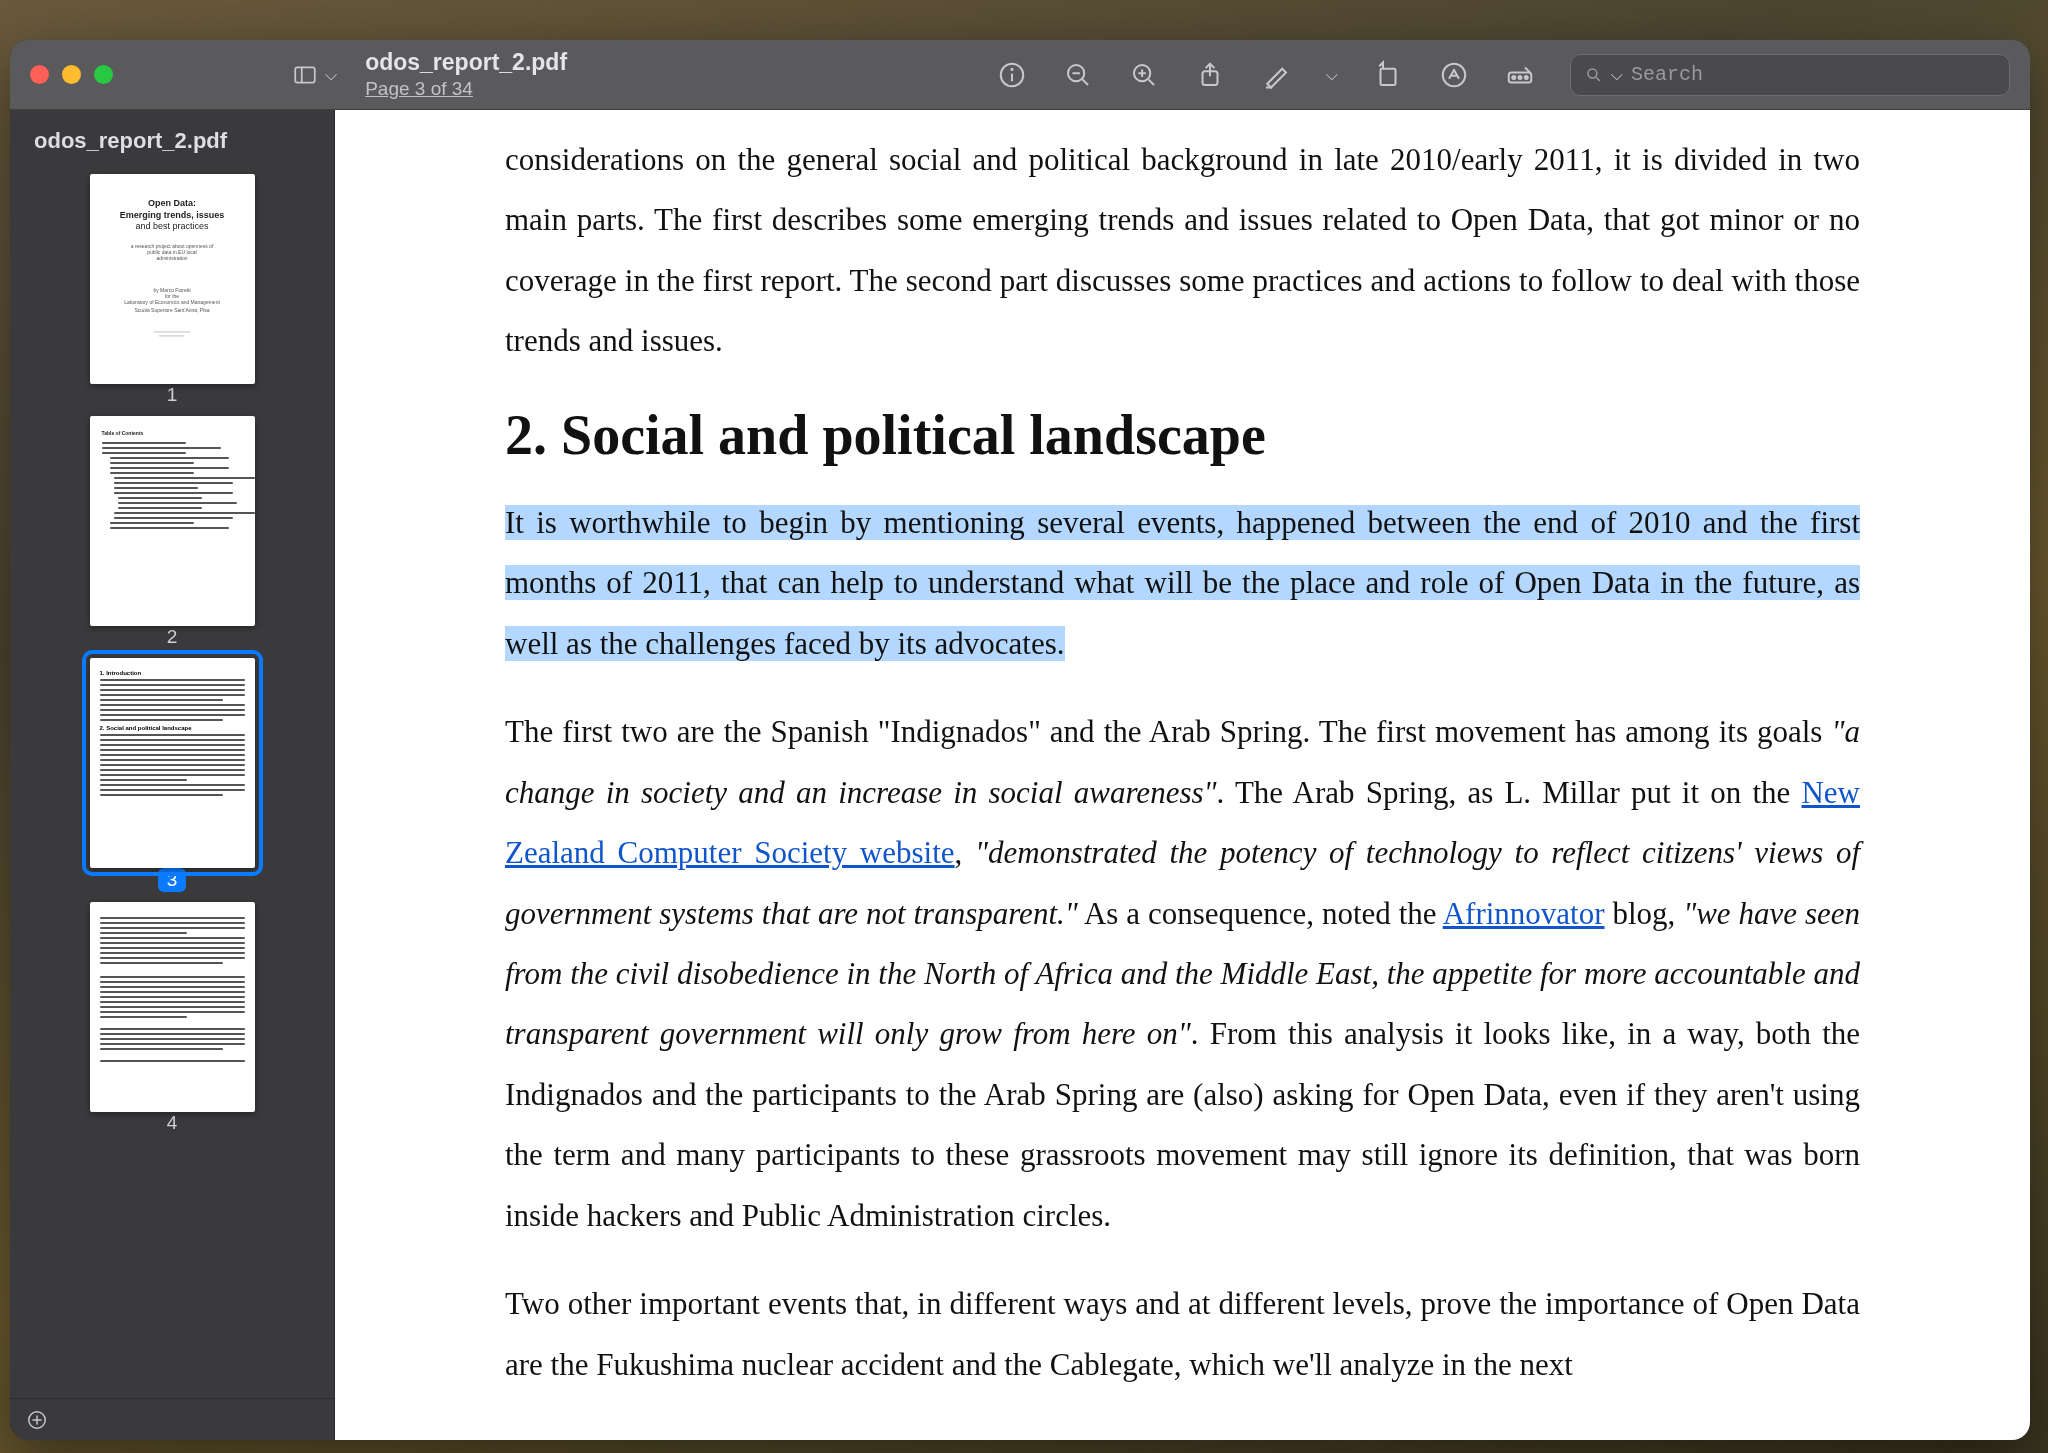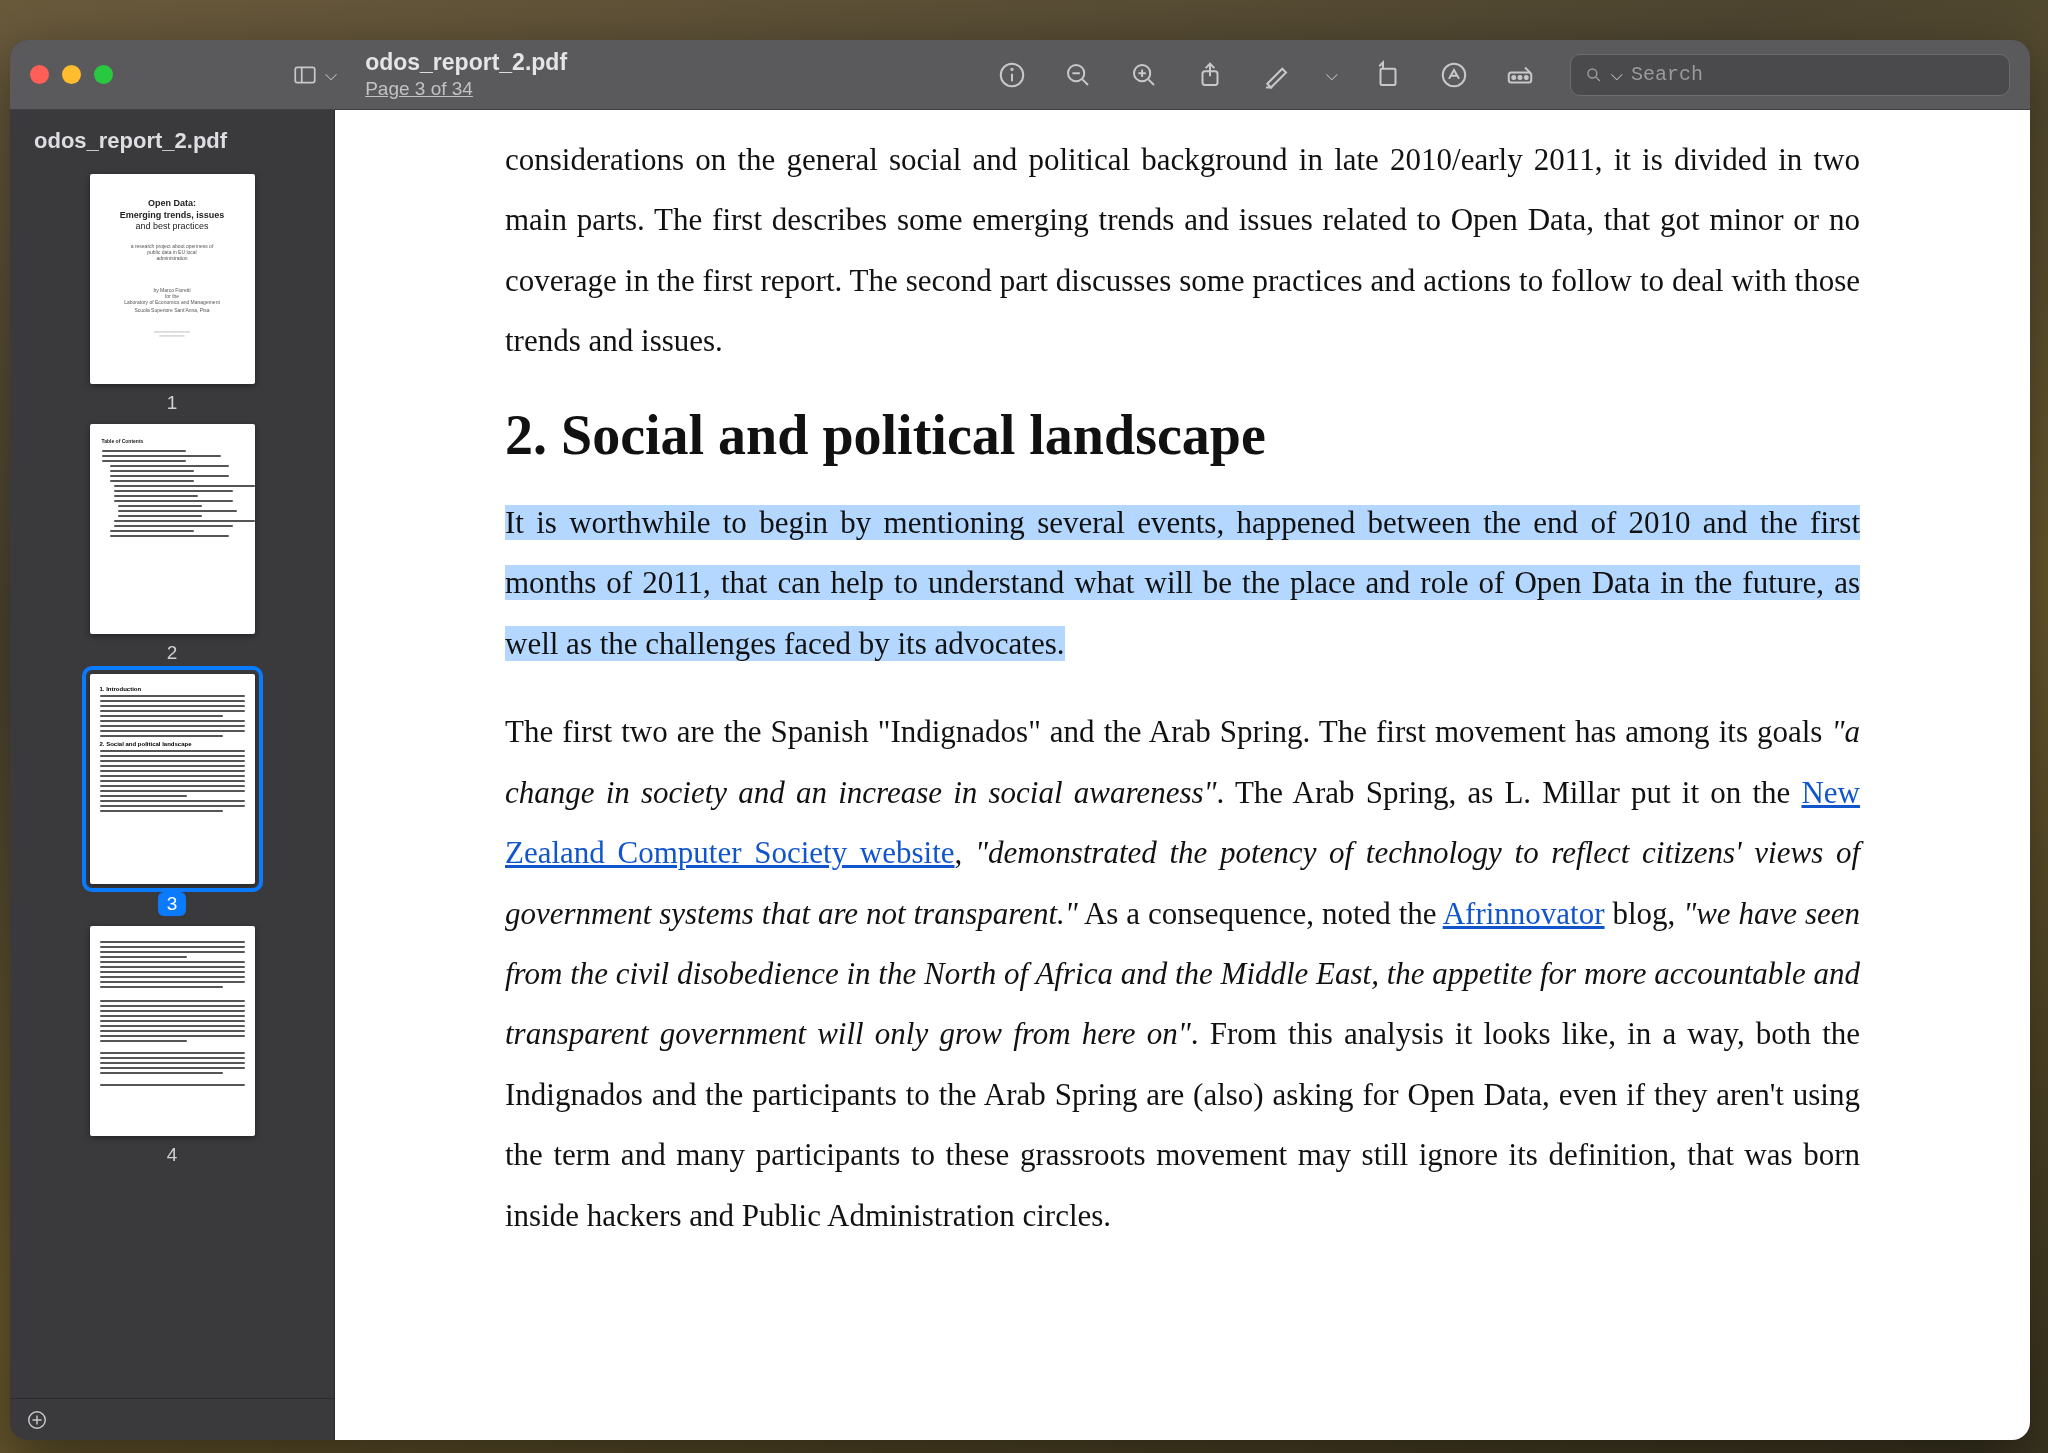--- a/index.html
+++ b/index.html
@@ -75,21 +75,21 @@
   background:#3a393c;
   display:flex;flex-direction:column;
   border-right:1px solid #2a2a2c;
   position:relative;
 }
 .sidebar-title{
   color:#dedee2;font-size:22px;font-weight:600;
   padding:18px 24px 10px;
 }
 .thumbs{flex:1;overflow-y:auto;padding:10px 0 20px;display:flex;flex-direction:column;align-items:center;gap:10px;}
-.thumb-wrap{display:flex;flex-direction:column;align-items:center;gap:8px;}
+.thumb-wrap{display:flex;flex-direction:column;align-items:center;}
 .thumb{
   width:165px;height:210px;
   background:#fff;
   border-radius:2px;
   box-shadow:0 2px 6px rgba(0,0,0,.4);
   padding:16px 14px;
   position:relative;
   overflow:hidden;
 }
 .thumb.selected{outline:4px solid #0a7aff;outline-offset:4px;border-radius:2px;}
@@ -377,16 +377,17 @@
         <p>considerations on the general social and political background in late 2010/early 2011, it is divided in two main parts. The first describes some emerging trends and issues related to Open Data, that got minor or no coverage in the first report. The second part discusses some practices and actions to follow to deal with those trends and issues.</p>
 
         <h2>2. Social and political landscape</h2>
 
         <p><span class="sel">It is worthwhile to begin by mentioning several events, happened between the end of 2010 and the first months of 2011, that can help to understand what will be the place and role of Open Data in the future, as well as the challenges faced by its advocates.</span></p>
 
         <p>
           <span>The first two are the Spanish "Indignados" and the Arab Spring. The first movement has among its goals </span><em class="q">"a change in society and an increase in social awareness"</em><span>. The Arab Spring, as L. Millar put it on the </span><a class="doc-link">New Zealand Computer Society website</a><span>, </span><em class="q">"demonstrated the potency of technology to reflect citizens' views of government systems that are not transparent."</em><span> As a consequence, noted the </span><a class="doc-link">Afrinnovator</a><span> blog, </span><em class="q">"we have seen from the civil disobedience in the North of Africa and the Middle East, the appetite for more accountable and transparent government will only grow from here on"</em><span>. From this analysis it looks like, in a way, both the Indignados and the participants to the Arab Spring are (also) asking for Open Data, even if they aren't using the term and many participants to these grassroots movement may still ignore its definition, that was born inside hackers and Public Administration circles.</span>
         </p>
 
+        <p>Two other important events that, in different ways and at different levels, prove the importance of Open Data are the Fukushima nuclear accident and the Cablegate, which we'll analyze in the next</p>
       </div>
     </div>
   </div>
 </div>
 
 </body></html>

